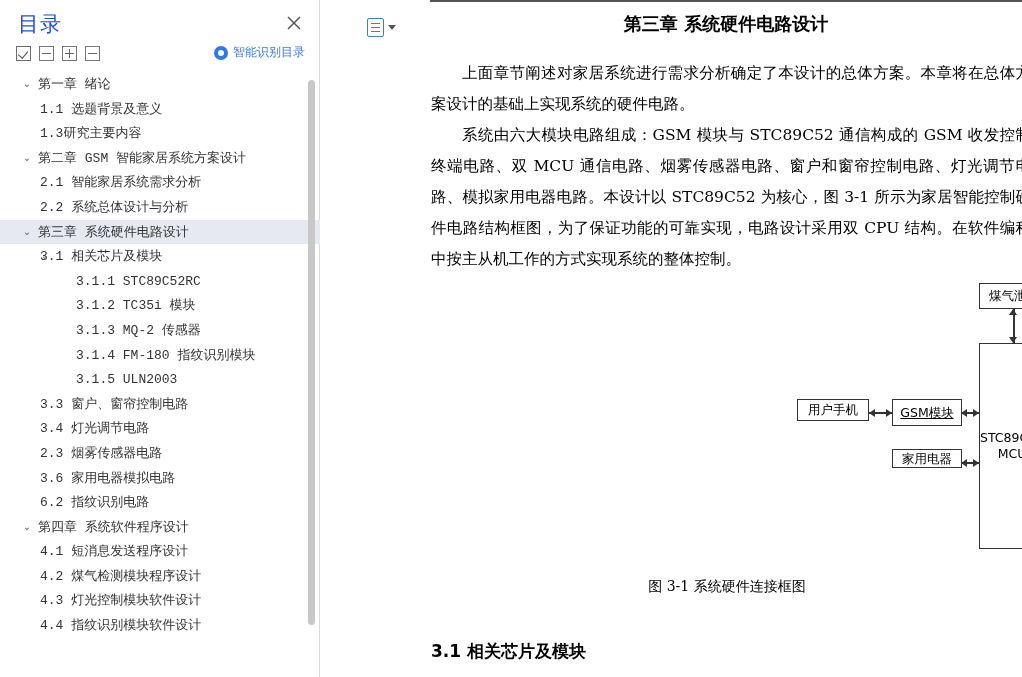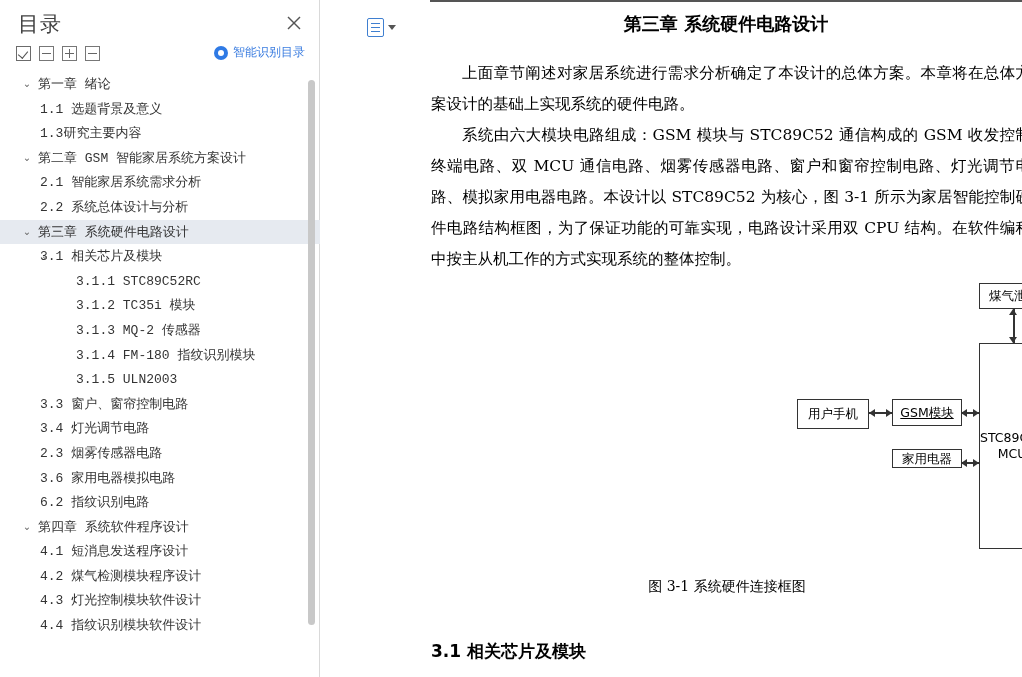--- a/index.html
+++ b/index.html
@@ -27,21 +27,21 @@
     box-sizing: border-box;
   }
   .side-header {
     position: relative;
     height: 46px;
   }
   .side-title {
     position: absolute;
     left: 18px; top: 10px;
     font-size: 21px;
-    color: #404040;
+    color: #1d4ed8;
     letter-spacing: 1px;
   }
   .close-btn {
     position: absolute;
     right: 16px; top: 14px;
     width: 18px; height: 18px;
     cursor: pointer;
   }
   .close-btn svg { display: block; }
 
@@ -369,21 +369,21 @@
 
       <div class="fline" style="left:262px; top:34px; width:1.5px; height:34px;"></div>
       <div class="arrowU" style="left:258px; top:34px;"></div>
       <div class="arrowD" style="left:258px; top:62px;"></div>
 
       <div class="fbox" style="left:228px; top:68px; width:66px; height:206px; flex-direction:column;">
         <span style="white-space:pre-line;">STC89C52
 MCU</span>
       </div>
 
-      <div class="fbox" style="left:46px; top:124px; width:72px; height:30px;">用户手机</div>
+      <div class="fbox" style="left:46px; top:124px; width:72px; height:22px;">用户手机</div>
 
       <div class="fbox" style="left:141px; top:124px; width:70px; height:27px;text-decoration:underline;">GSM模块</div>
 
       <div class="fbox" style="left:141px; top:174px; width:70px; height:19px;">家用电器</div>
 
       <div class="fline" style="left:118px; top:137px; width:23px; height:1.5px;"></div>
       <div class="arrowL" style="left:118px; top:134px;"></div>
       <div class="arrowR" style="left:135px; top:134px;"></div>
 
       <div class="fline" style="left:211px; top:137px; width:17px; height:1.5px;"></div>

